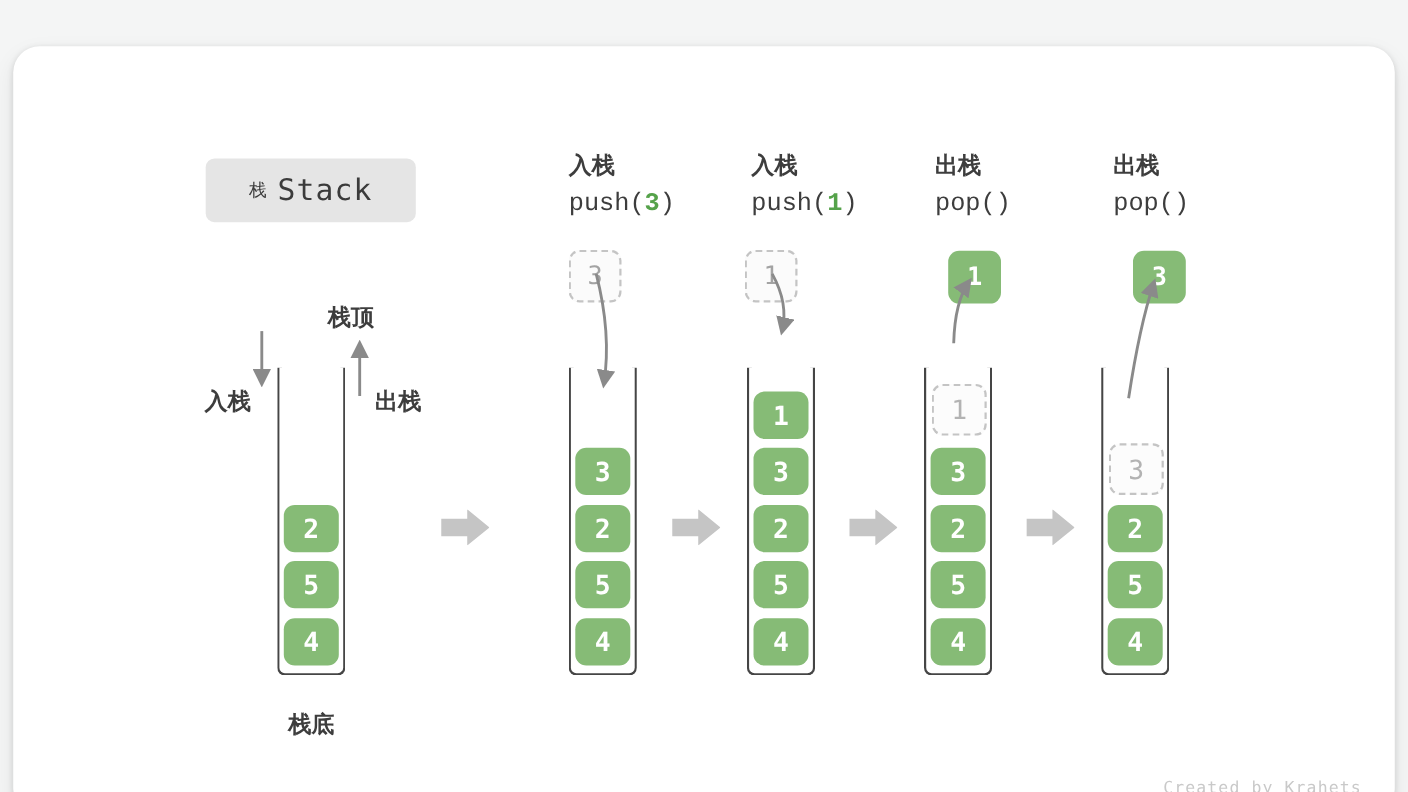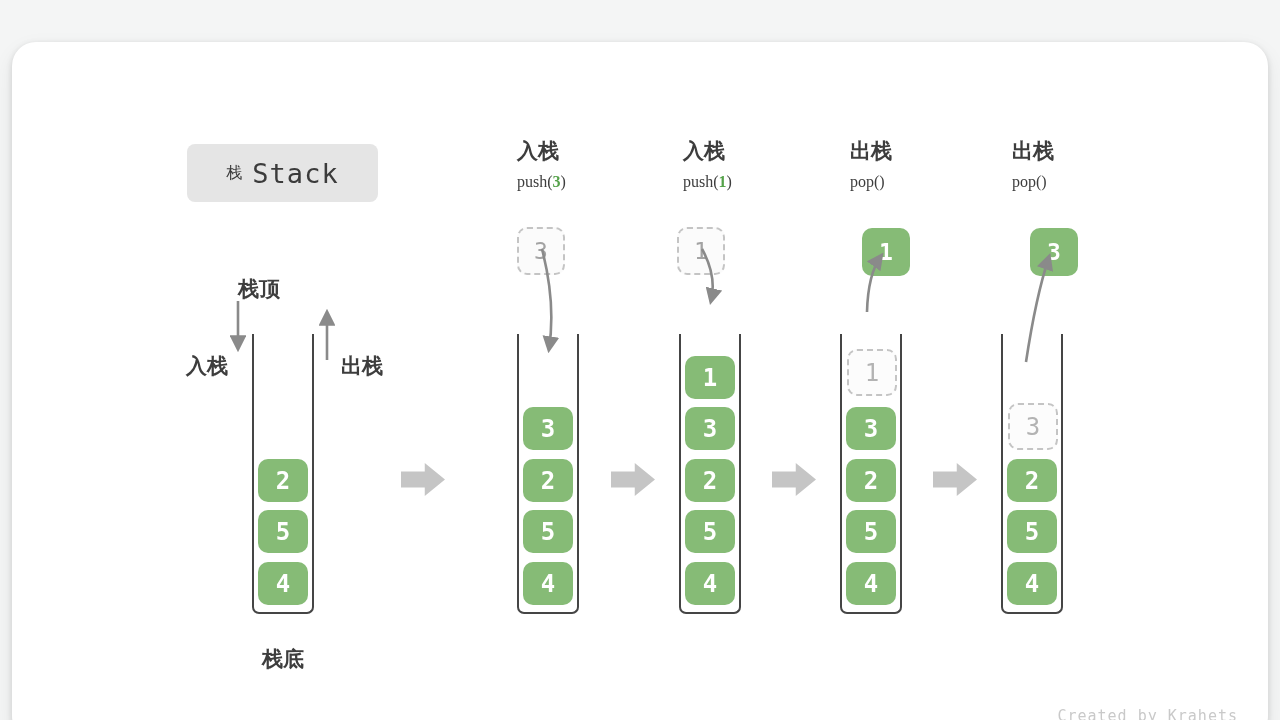--- a/index.html
+++ b/index.html
@@ -7,21 +7,21 @@
   .card{position:absolute;left:12px;top:10px;width:1256px;height:698px;background:#ffffff;
         border-radius:24px;box-shadow:0 2px 6px rgba(0,0,0,.14),0 8px 22px rgba(0,0,0,.07);}
   .abs{position:absolute;margin-top:32px;}
 
   .title-badge{left:187px;top:112px;width:191px;height:58px;background:#e5e5e5;border-radius:8px;
         display:flex;align-items:center;justify-content:center;gap:10px;color:#3b3b3b;}
   .title-en{font-family:"DejaVu Sans Mono",monospace;font-size:27px;font-weight:500;letter-spacing:1px;}
 
   .op-col{width:160px;}
   .op-action{font-size:21px;font-weight:700;color:#3d3d3d;line-height:1;}
-  .op-code{margin-top:13px;font-family:Liberation Serif, serif;font-size:16px;font-weight:500;
+  .op-code{margin-top:13px;font-family:Liberation Mono, monospace;font-size:23px;font-weight:500;
         color:#3d3d3d;line-height:1;white-space:nowrap;}
   .op-arg{color:#55a24a;font-weight:700;}
 
   .well{border:2px solid #454545;border-top:none;border-radius:0 0 7px 7px;background:#ffffff;
         width:58px;height:278px;top:302px;}
 
   .cell{width:50px;height:43px;border-radius:10px;background:#86bb76;color:#ffffff;
         display:flex;align-items:center;justify-content:center;
         font-family:"DejaVu Sans Mono",monospace;font-size:24px;font-weight:700;}
   .cell.ghost{background:#fcfcfc;border:2px dashed #c4c4c4;color:#b3b3b3;
@@ -105,21 +105,21 @@
   <div class="abs cell ghost" style="left:1008px;top:371px;">3</div>
   <div class="abs cell" style="left:1007px;top:427px;">2</div>
   <div class="abs cell" style="left:1007px;top:478px;">5</div>
   <div class="abs cell" style="left:1007px;top:530px;">4</div>
 
   <div class="abs block-arrow" style="left:401px;top:431px;"></div>
   <div class="abs block-arrow" style="left:611px;top:431px;"></div>
   <div class="abs block-arrow" style="left:772px;top:431px;"></div>
   <div class="abs block-arrow" style="left:933px;top:431px;"></div>
 
-  <div class="abs side-label" style="left:238px;top:246px;width:80px;text-align:left;">栈顶</div>
+  <div class="abs side-label" style="left:260px;top:246px;width:80px;text-align:right;">栈顶</div>
   <div class="abs side-label" style="left:243px;top:616px;width:80px;text-align:center;">栈底</div>
   <div class="abs side-label" style="left:150px;top:323px;width:78px;text-align:right;">入栈</div>
   <div class="abs side-label" style="left:341px;top:323px;width:78px;text-align:left;">出栈</div>
 
   <svg class="overlay" width="1280" height="720" viewBox="0 0 1280 720">
     <defs>
       <marker id="ah" viewBox="0 0 10 10" refX="7.5" refY="5" markerWidth="6.5" markerHeight="6.5" orient="auto-start-reverse">
         <path d="M0,0 L10,5 L0,10 z" fill="#8a8a8a"></path>
       </marker>
     </defs>

